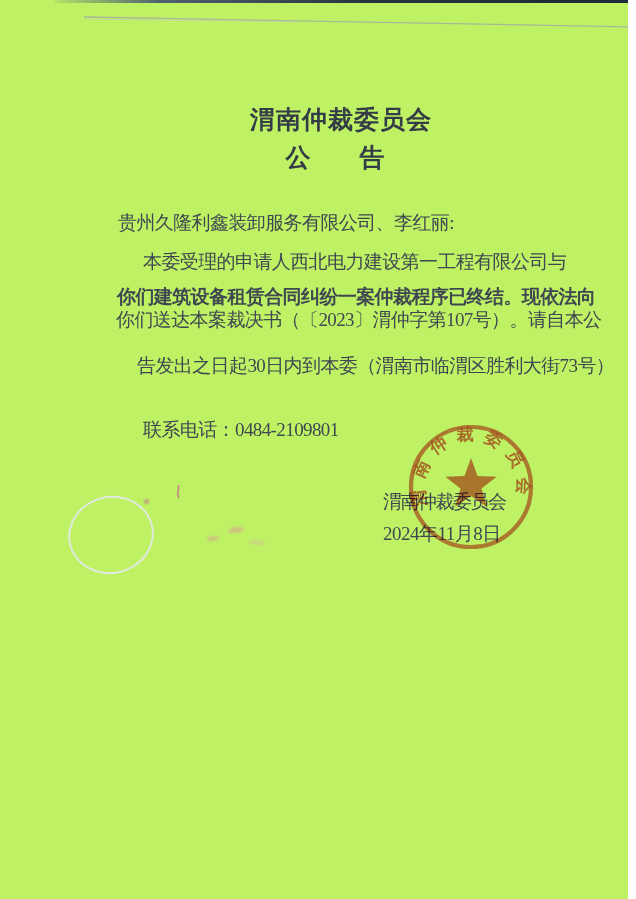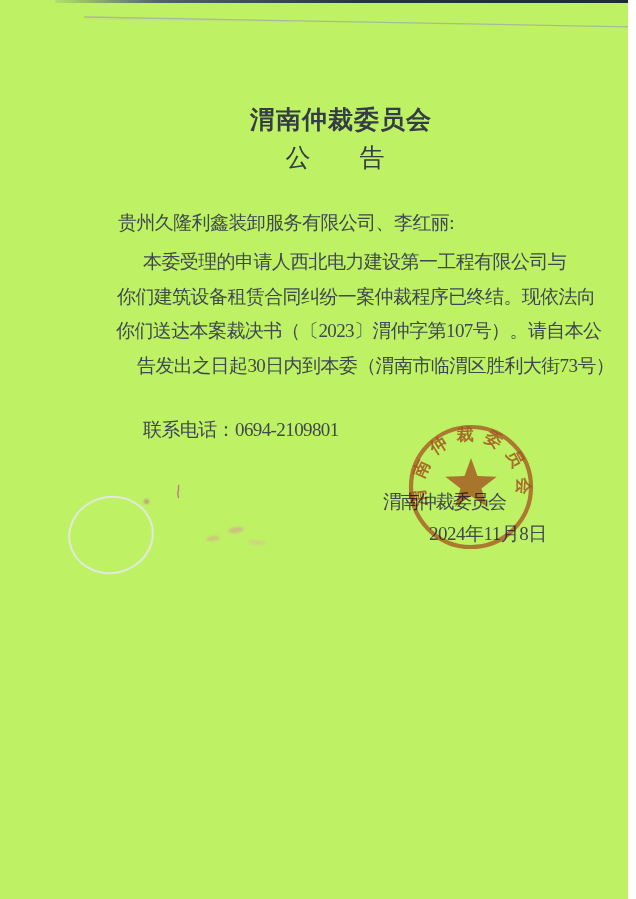--- a/index.html
+++ b/index.html
@@ -71,51 +71,50 @@
     top: 103px; left: 0; right: 0;
     font-size: 25px;
     font-weight: bold;
     letter-spacing: 1px;
     margin: 0;
   }
   .title-notice {
     position: absolute;
     top: 141px; left: 0; right: 0;
     font-size: 25px;
-    font-weight: normal;
+    font-weight: bold;
     letter-spacing: 12px;
     margin: 0;
   }
 
   
   .txt {
     position: absolute;
     font-size: 19px;
     letter-spacing: -0.6px;
     white-space: nowrap;
     color: #3f4751;
   }
   .l-salutation { left: 118px; top: 210px; }
   .l-b0 { left: 143px; top: 249px; }
-  .l-b1 { left: 117px; top: 284px; }
-  .l-b2 { left: 116px; top: 318px; }
+  .l-b1 { left: 117px; top: 284px; font-weight: bold; }
+  .l-b2 { left: 116px; top: 307px; }
   .l-b3 { left: 116px; top: 353px; margin-left: 21px; }
   .l-b4 { left: 117px; top: 387px; }
   .l-contact { left: 143px; top: 417px; }
 
   .l-signature {
     left: 383px; top: 489px;
     letter-spacing: -1.5px;
     z-index: 2;
   }
   .l-date {
     left: 383px; top: 521px;
     letter-spacing: -0.5px;
     z-index: 2;
-    margin-left: 46px;
   }
 
   
   .seal {
     position: absolute;
     left: 406px; top: 422px;
     width: 130px; height: 130px;
     mix-blend-mode: multiply;
     opacity: 0.9;
     z-index: 3;
@@ -140,21 +139,21 @@
   <div class="title-block">
     <h1 class="title-org">渭南仲裁委员会</h1>
     <h2 class="title-notice">公　告</h2>
   </div>
 
   <div class="txt l-salutation">贵州久隆利鑫装卸服务有限公司、李红丽:</div>
   <div class="txt l-b0">本委受理的申请人西北电力建设第一工程有限公司与</div>
   <div class="txt l-b1">你们建筑设备租赁合同纠纷一案仲裁程序已终结。现依法向</div>
   <div class="txt l-b2">你们送达本案裁决书（〔2023〕渭仲字第107号）。请自本公</div>
   <div class="txt l-b3">告发出之日起30日内到本委（渭南市临渭区胜利大街73号）</div>
-  <div class="txt l-contact">联系电话：0694-2109801</div>
+  <div class="txt l-contact">联系电话：0484-2109801</div>
 
   <div class="txt l-signature">渭南仲裁委员会</div>
   <div class="txt l-date">2024年11月8日</div>
 
   <svg class="seal" viewBox="0 0 130 130">
     <defs>
       <path id="seal-arc" d="M 22.4 84.9 A 47 47 0 1 1 107.6 84.9" fill="none"></path>
     </defs>
     <circle cx="65" cy="65" r="60" fill="none" stroke="#dd5348" stroke-width="4.2" stroke-opacity="0.82"></circle>
     <path d="M65,36 L71.5,54.1 L90.7,54.7 L75.5,66.4 L80.9,84.8 L65,74 L49.1,84.8 L54.5,66.4 L39.3,54.7 L58.5,54.1 Z" fill="#d8473c" fill-opacity="0.8"></path>

